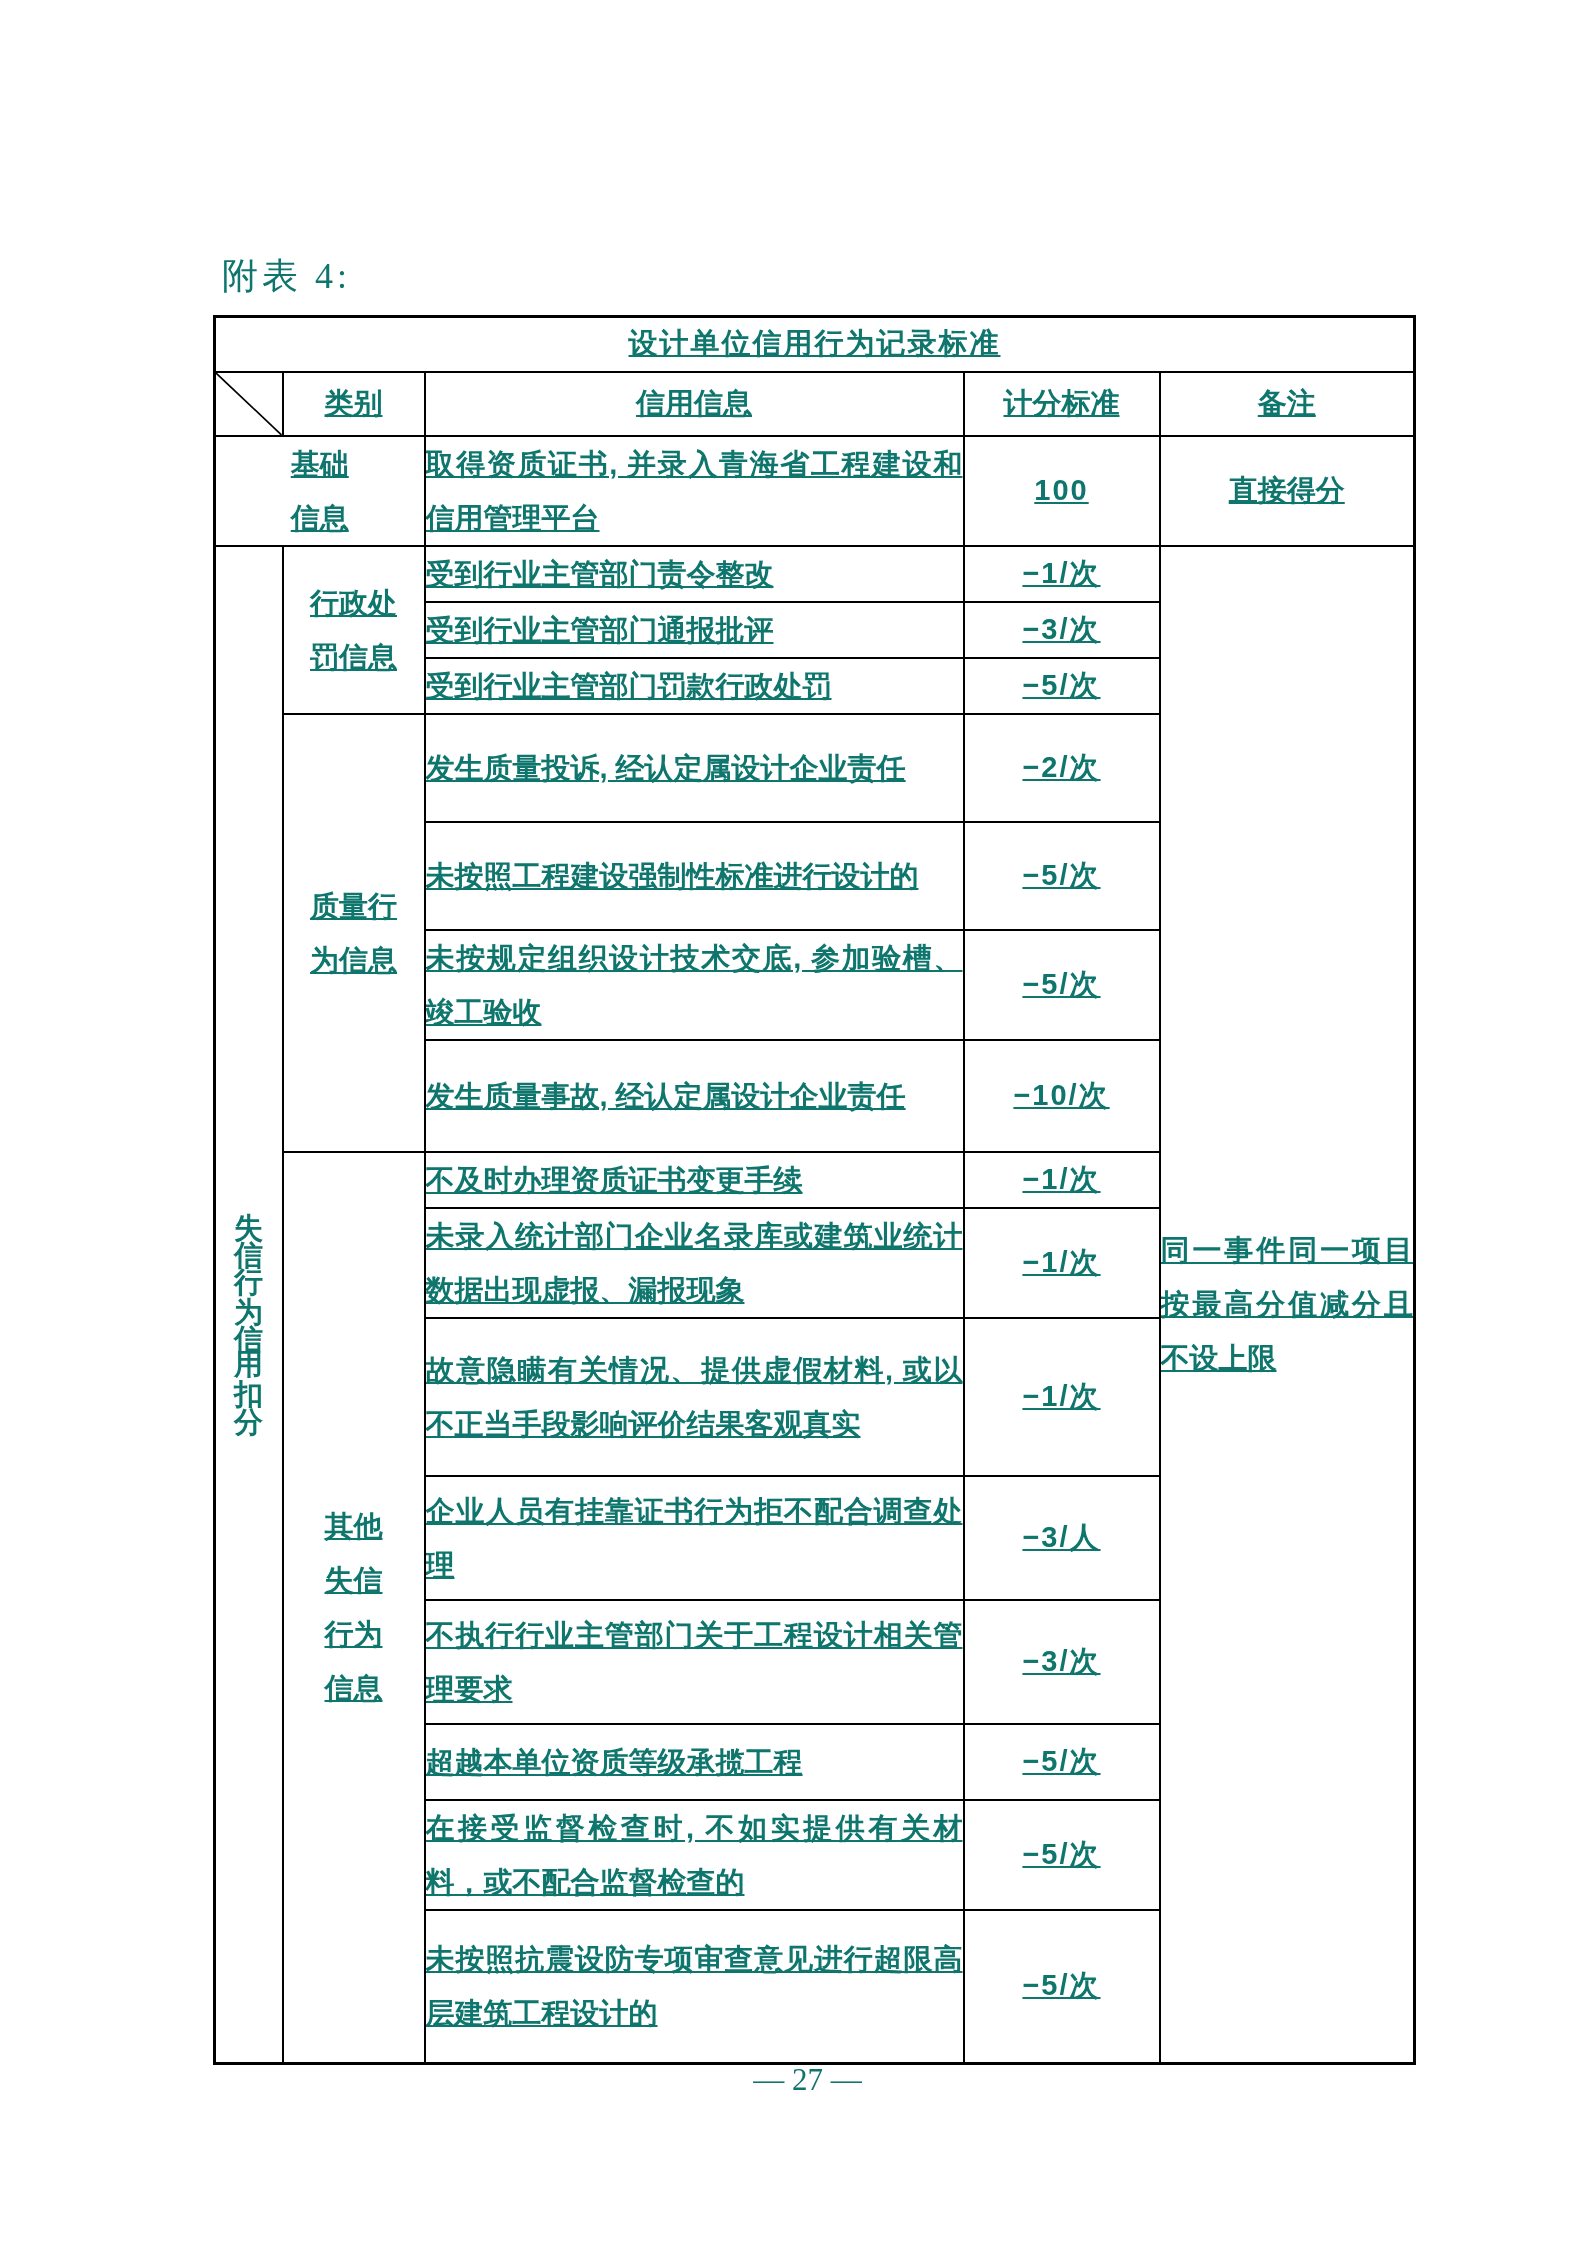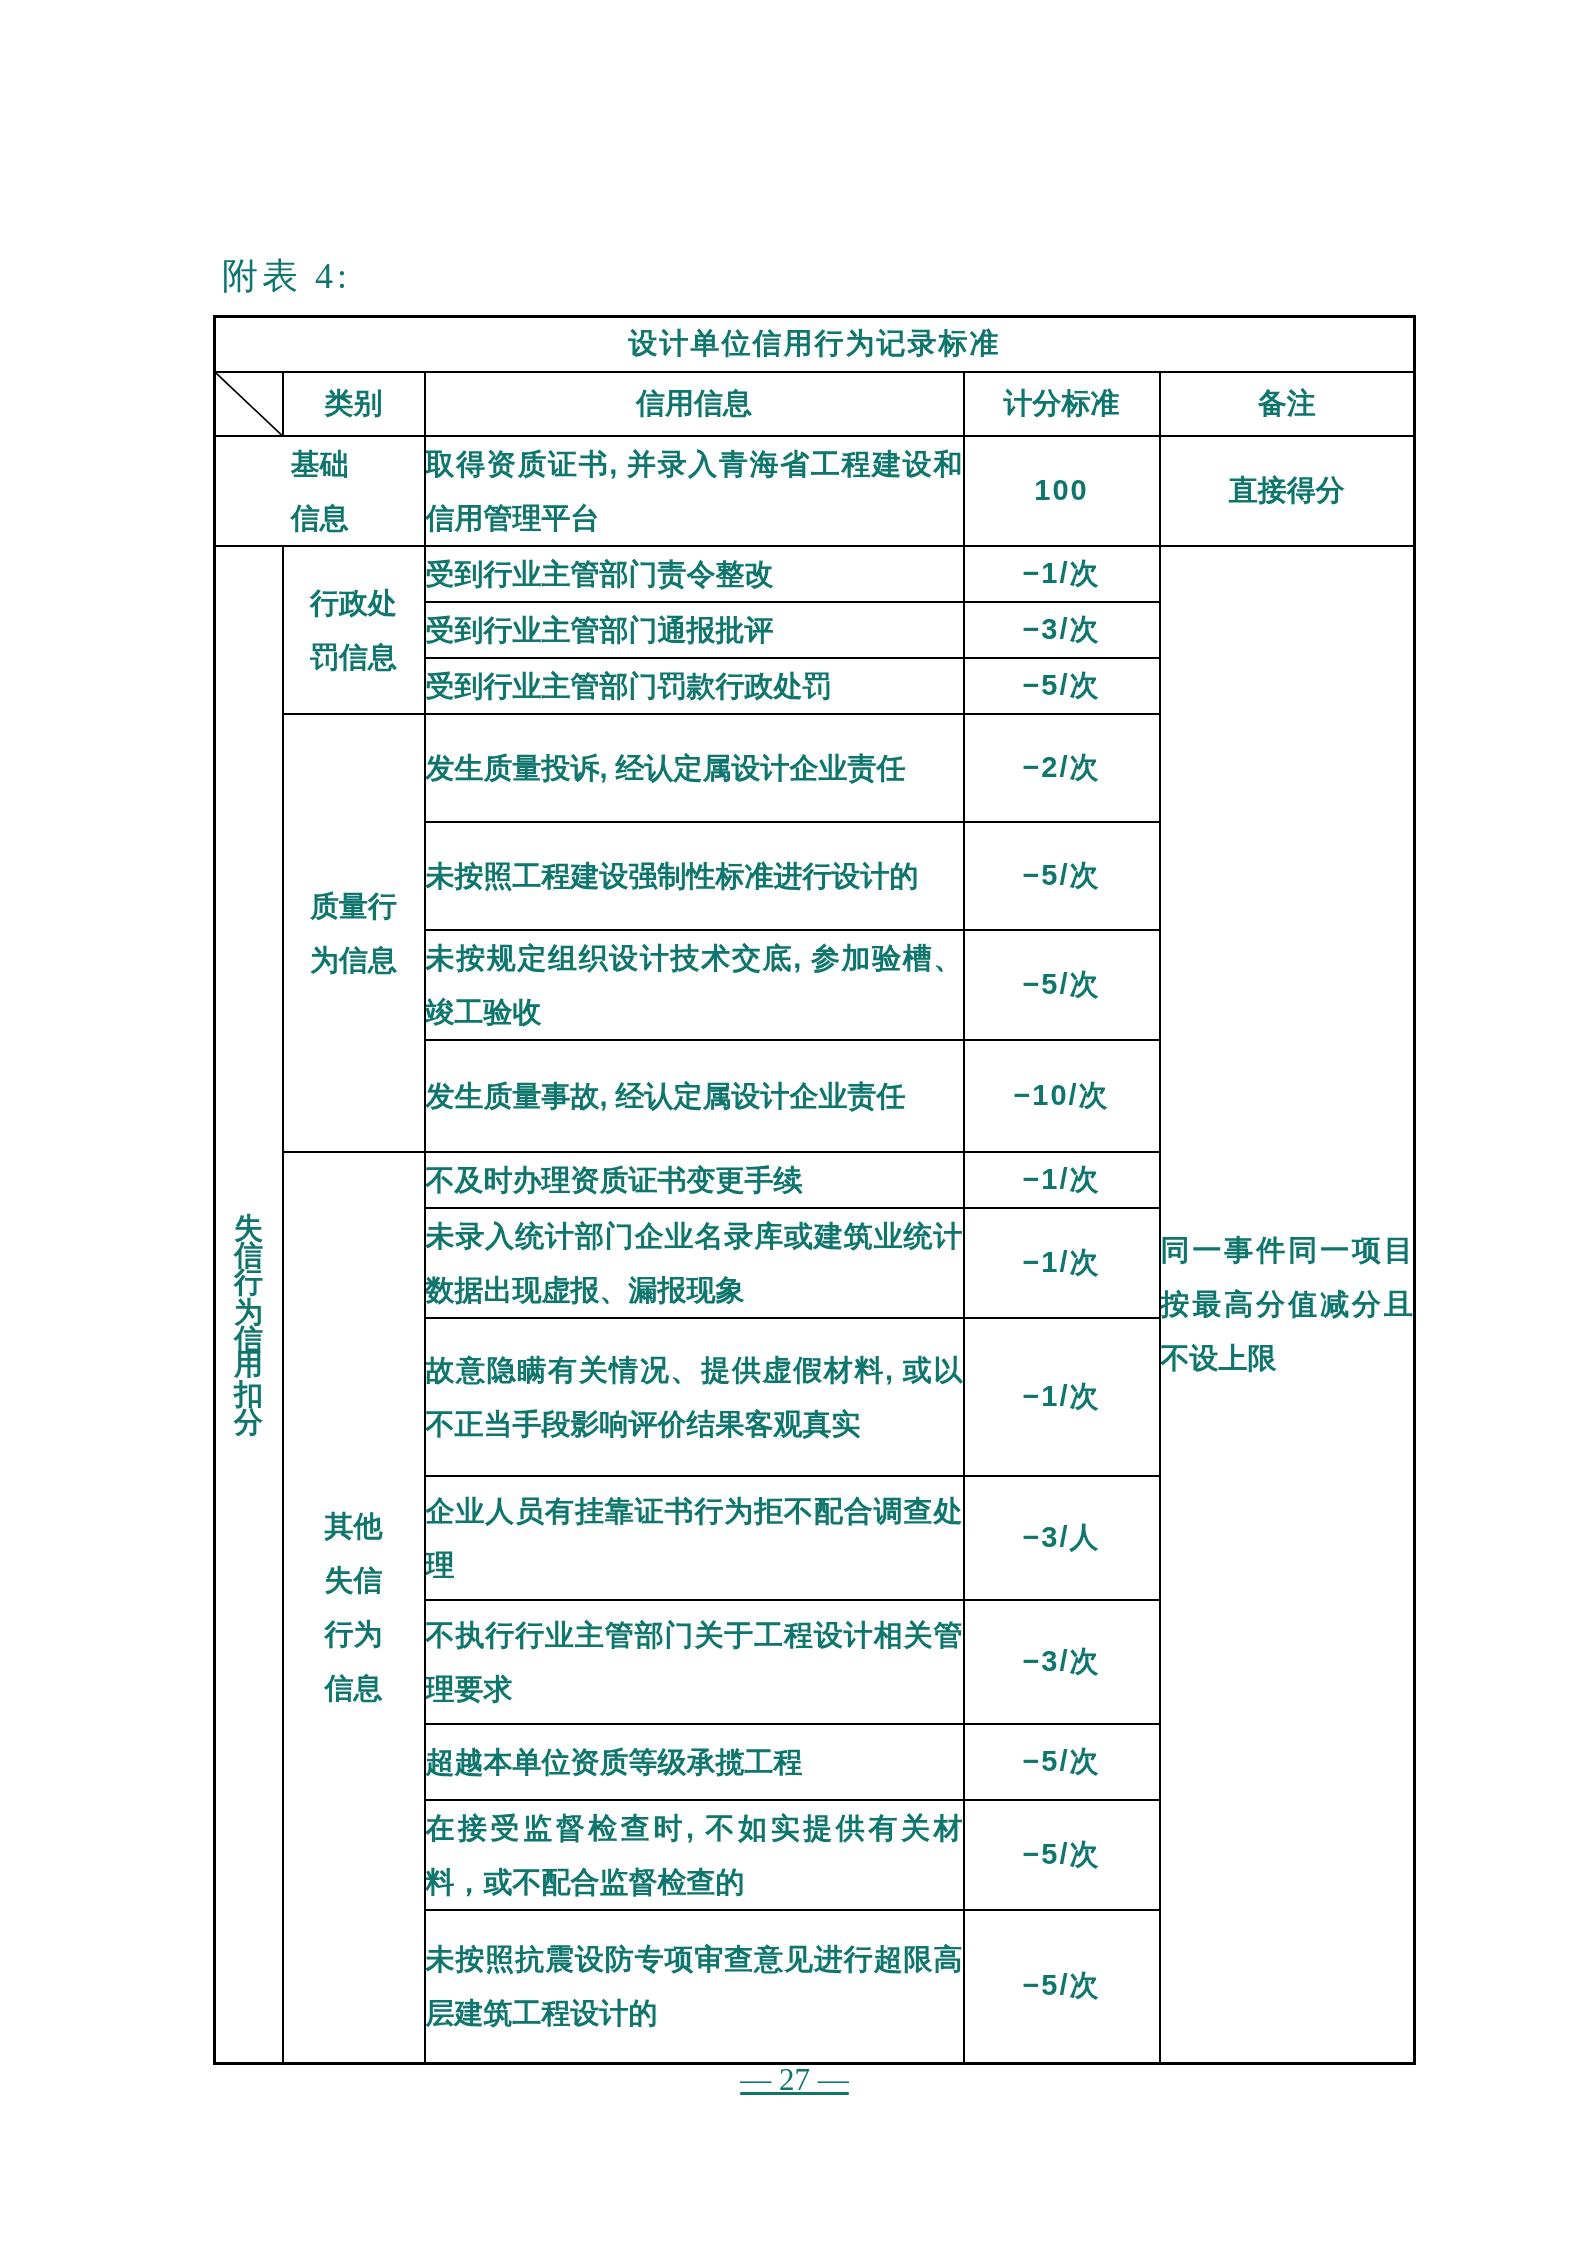--- a/index.html
+++ b/index.html
@@ -16,20 +16,21 @@
     font-family:"Liberation Serif", serif;
     font-size:36px; letter-spacing:4px;
     white-space:nowrap;
   }
   table.credit {
     position:absolute; left:213px; top:315px;
     width:1200px;
     border-collapse:collapse;
     table-layout:fixed;
     border:3px solid #000;
+    text-decoration:underline;
   }
   table.credit td {
     border:2px solid #000;
     vertical-align:middle;
     font-size:29px;
     font-weight:bold;
     padding:0;
     overflow:hidden;
   }
   td.title-cell {
@@ -72,25 +73,24 @@
     display:inline-block;
     writing-mode:vertical-rl;
     text-orientation:upright;
     letter-spacing:28px;
     font-size:29px;
     line-height:66px;
   }
   .pageno {
     position:absolute; top:2062px; left:50%;
     transform:translateX(-50%);
-    margin-left:1px;
+    margin-left:14px;
     font-family:"Liberation Serif", serif;
     font-size:31px;
     white-space:nowrap;
-    text-decoration:underline;
   }
 </style>
 </head>
 <body>
 
 <div class="page">
 
   <div class="annex">附表 4:</div>
 
   <table class="credit">

